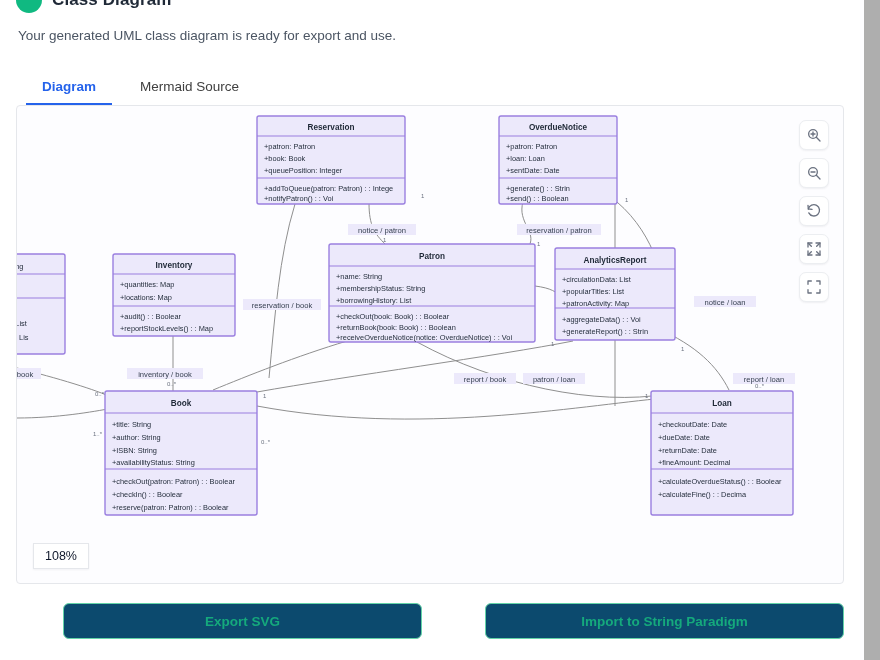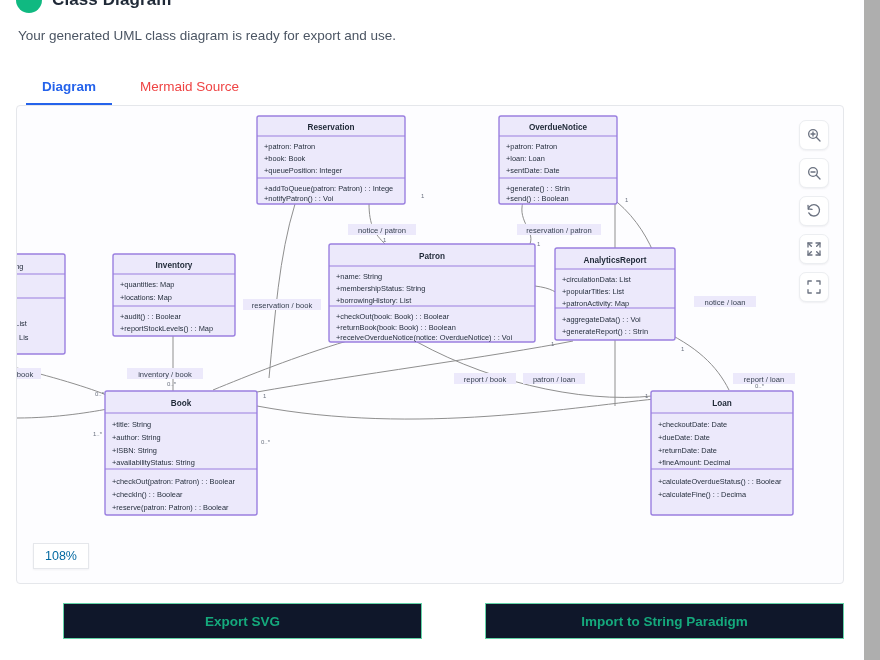--- a/index.html
+++ b/index.html
@@ -48,21 +48,21 @@
     margin-top: 14px; margin-left: 2px;
   }
 
   
   .tabs {
     display: flex; align-items: flex-end; gap: 12px;
     margin-top: 30px; height: 32px;
     padding-left: 10px;
   }
   .tab {
-    font-size: 13.5px; color: #ef4444;
+    font-size: 13.5px; color: #404040;
     padding: 4px 16px 9px 16px;
     border-bottom: 2.5px solid transparent;
     cursor: pointer; white-space: nowrap;
   }
   .tab.active { color: #2563eb; font-weight: bold; border-bottom-color: #2563eb; }
 
   
   .canvas-wrap {
     position: relative;
     margin-top: 0px;
@@ -111,33 +111,33 @@
     display: flex; align-items: center; justify-content: center;
     cursor: pointer;
   }
   .tool-btn svg { display: block; }
 
   
   .zoom-badge {
     position: absolute; left: 16px; bottom: 14px;
     background: #ffffff; border: 1px solid #e5e7eb;
     border-radius: 0; padding: 5px 11px;
-    font-size: 12.5px; color: #0369a1;
+    font-size: 12.5px; color: #0f172a;
     box-shadow: 0 1px 2px rgba(16,24,40,.05);
     z-index: 5;
   }
 
   
   .actions {
     display: flex; gap: 16px; margin-top: 19px;
   }
   .action-btn {
     flex: 1 1 0; height: 36px;
-    border: 1px solid #63d4a8; border-radius: 0;
-    background: #0f172a; color: #15a97c;
+    border: 1px solid #63d4a8; border-radius: 6px;
+    background: #0c4a6e; color: #15a97c;
     font-size: 13.5px; font-weight: bold;
     font-family: "Liberation Sans", sans-serif;
     display: flex; align-items: center; justify-content: center;
     cursor: pointer;
     margin-left: 47px;
   }
 </style>
 </head>
 <body>
 

